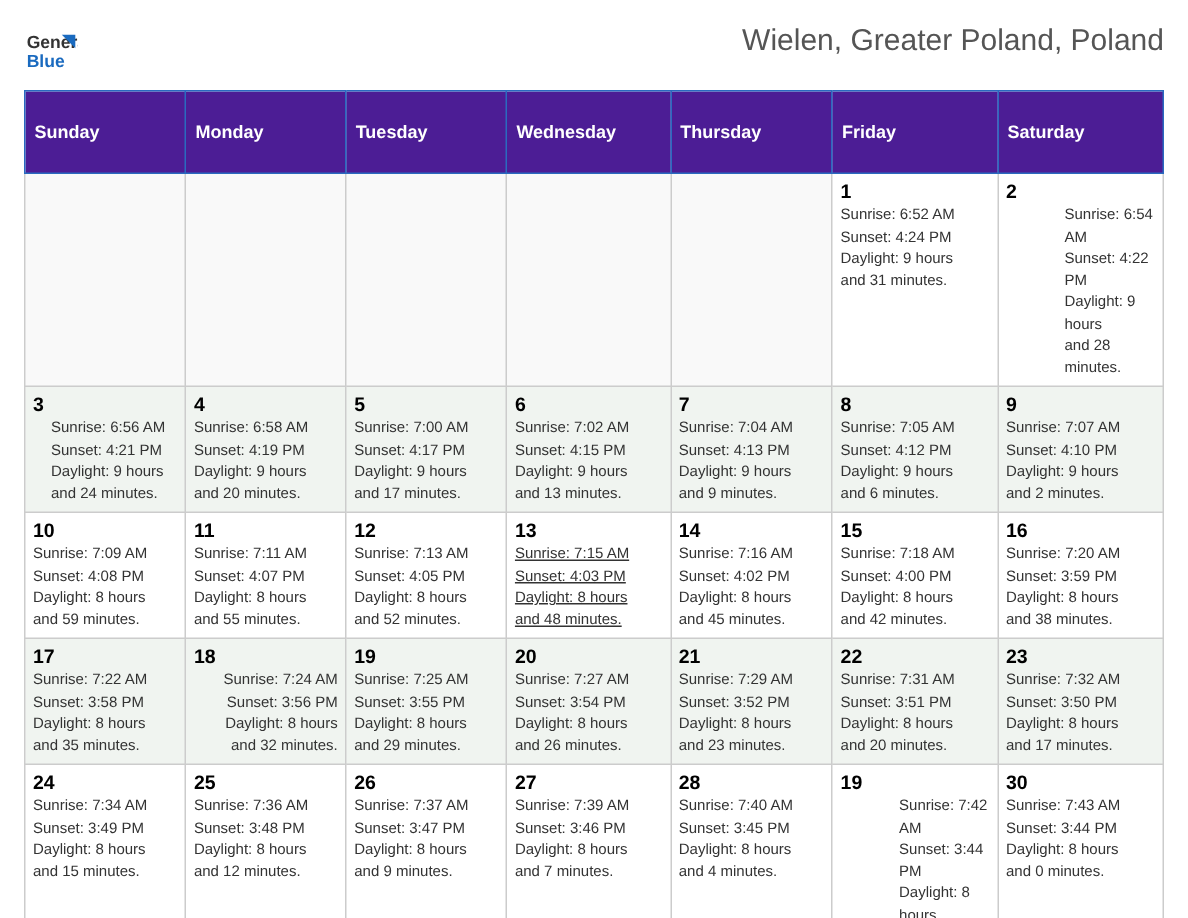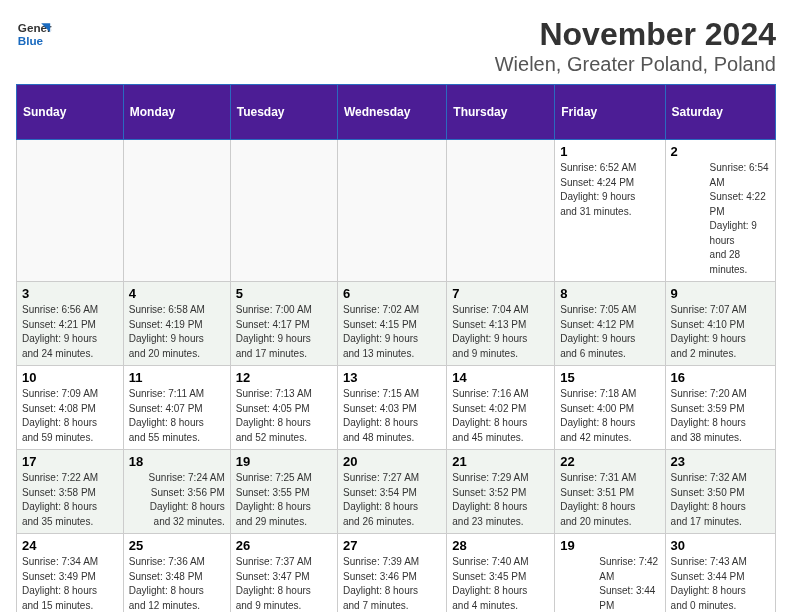--- a/index.html
+++ b/index.html
@@ -82,21 +82,20 @@
 
 <div class="header-area">
   <div class="logo">
     <svg class="logo-icon" viewBox="0 0 40 40">
       <text x="2" y="18" font-size="13" font-weight="bold" fill="#333">General</text>
       <text x="2" y="32" font-size="13" font-weight="bold" fill="#1a6abf">Blue</text>
       <polygon points="28,8 38,8 38,18" fill="#1a6abf"></polygon>
     </svg>
   </div>
   <div class="title-area">
-    <div class="month-title">November 2024</div>
     <div class="location-title">Wielen, Greater Poland, Poland</div>
   </div>
 </div>
 
 <table>
   <thead>
     <tr>
     <th>Sunday</th>
         <th>Monday</th>
         <th>Tuesday</th>
@@ -124,21 +123,21 @@
           <span class="day-num">2</span>
           <div class="day-info" style="white-space: pre-line; margin-left: 39px;">Sunrise: 6:54 AM
 Sunset: 4:22 PM
 Daylight: 9 hours
 and 28 minutes.</div>
         </td>
       </tr>
       <tr>
         <td class="shaded">
           <span class="day-num">3</span>
-          <div class="day-info" style="white-space: pre-line;">Sunrise: 6:56 AM
+          <div class="day-info" style="white-space: pre-line; margin-left: 12px;">Sunrise: 6:56 AM
 Sunset: 4:21 PM
 Daylight: 9 hours
 and 24 minutes.</div>
         </td>
         <td class="shaded">
           <span class="day-num">4</span>
           <div class="day-info" style="white-space: pre-line;">Sunrise: 6:58 AM
 Sunset: 4:19 PM
 Daylight: 9 hours
 and 20 minutes.</div>
@@ -196,21 +195,21 @@
         </td>
         <td>
           <span class="day-num">12</span>
           <div class="day-info" style="white-space: pre-line;">Sunrise: 7:13 AM
 Sunset: 4:05 PM
 Daylight: 8 hours
 and 52 minutes.</div>
         </td>
         <td>
           <span class="day-num">13</span>
-          <div class="day-info" style="white-space: pre-line;">Sunrise: 7:15 AM
+          <div class="day-info" style="white-space: pre-line; text-decoration: underline;">Sunrise: 7:15 AM
 Sunset: 4:03 PM
 Daylight: 8 hours
 and 48 minutes.</div>
         </td>
         <td>
           <span class="day-num">14</span>
           <div class="day-info" style="white-space: pre-line;">Sunrise: 7:16 AM
 Sunset: 4:02 PM
 Daylight: 8 hours
 and 45 minutes.</div>

